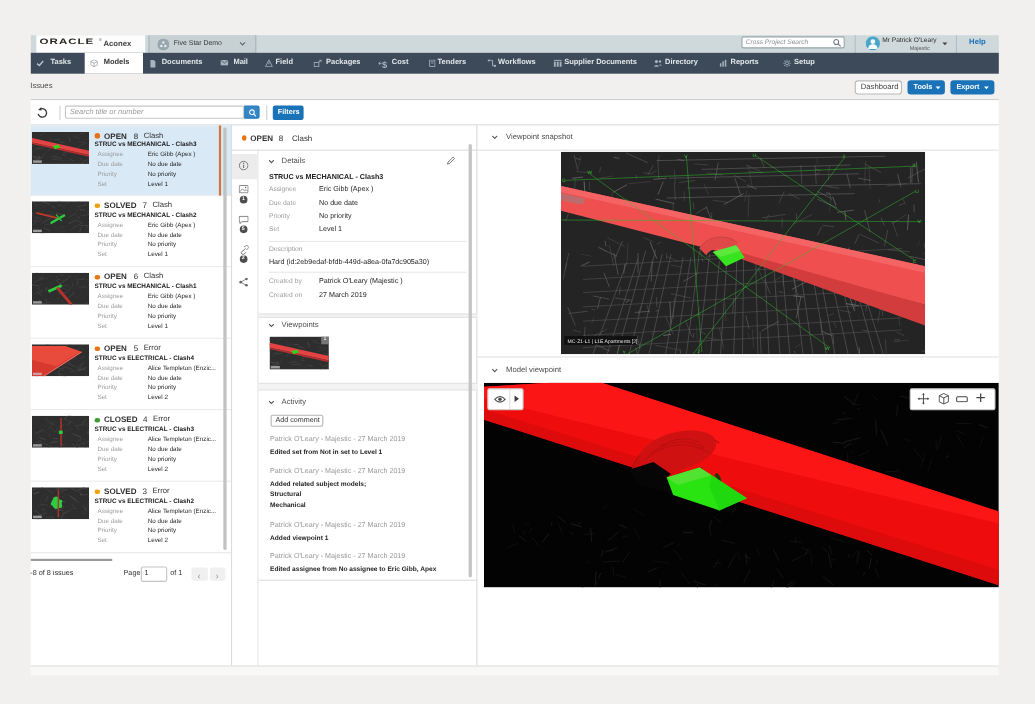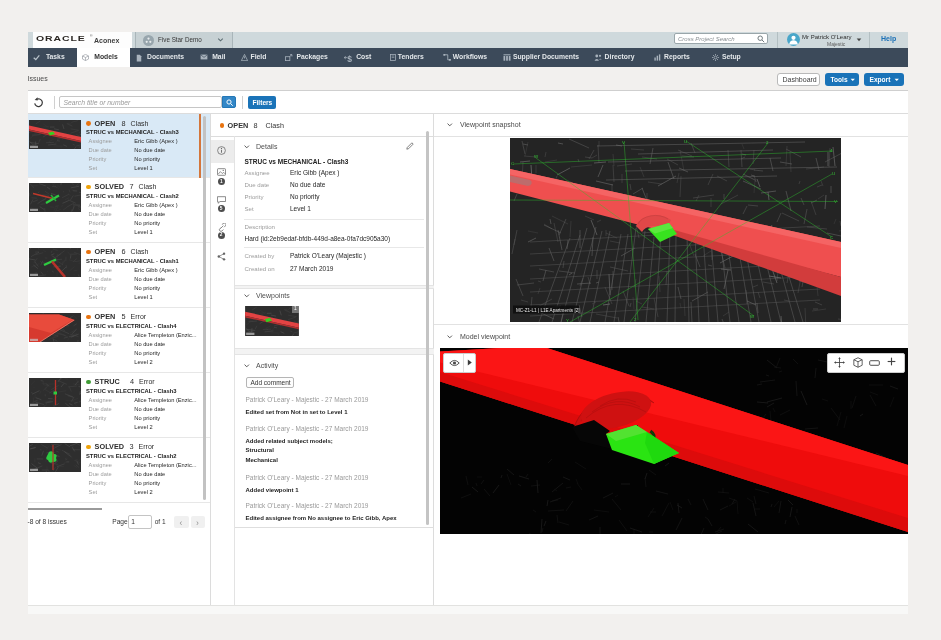--- a/index.html
+++ b/index.html
@@ -545,21 +545,21 @@
         <line x1="16.5" y1="25.1" x2="24.2" y2="23.2" stroke="#474747" stroke-width="0.5"></line>
         <line x1="16.3" y1="24.3" x2="22.3" y2="22.9" stroke="#424242" stroke-width="0.5"></line>
         <line x1="19.1" y1="20.5" x2="23.7" y2="20.8" stroke="#555" stroke-width="0.5"></line>
         <line x1="28.3" y1="10.3" x2="20.3" y2="15.0" stroke="#474747" stroke-width="0.5"></line>
         <line x1="14.5" y1="6.9" x2="14.3" y2="3.0" stroke="#3a3a3a" stroke-width="0.5"></line>
         <line x1="26.5" y1="2" x2="26.5" y2="27" stroke="#b8322a" stroke-width="1.3"></line>
         <rect x="24.5" y="13.5" width="3.5" height="3" fill="#2ecc40"></rect>
         <rect x="1" y="25.8" width="8" height="2.2" fill="#c8c8c8" opacity="0.7"></rect>
       </svg></div>
 <div style="position:absolute;left:58.3px;top:7px;width:4.8px;height:4.8px;background:#3f9c35;border-radius:50%;"></div>
-<span style="position:absolute;left:66.6px;top:5.8px;font-size:7.3px;font-weight:bold;color:#2e2e2e;line-height:1;">STRUC</span>
+<span style="position:absolute;left:66.6px;top:5.8px;font-size:7.3px;font-weight:bold;color:#2e2e2e;line-height:1;">CLOSED</span>
 <span style="position:absolute;left:102.1px;top:5.8px;font-size:7.3px;color:#2e2e2e;line-height:1;">4</span>
 <span style="position:absolute;left:111.1px;top:5.8px;font-size:7px;color:#2e2e2e;line-height:1;">Error</span>
 <span style="position:absolute;left:58px;top:16.2px;font-size:5.8px;font-weight:bold;color:#222;line-height:1;white-space:nowrap;">STRUC vs ELECTRICAL - Clash3</span>
 <span style="position:absolute;left:60.6px;top:25.3px;font-size:5.7px;color:#9c9c9c;line-height:1;">Assignee</span>
 <span style="position:absolute;left:106.3px;top:25.3px;font-size:5.7px;color:#262626;line-height:1;white-space:nowrap;">Alice Templeton (Enzic...</span>
 <span style="position:absolute;left:60.6px;top:34.3px;font-size:5.7px;color:#9c9c9c;line-height:1;">Due date</span>
 <span style="position:absolute;left:106.3px;top:34.3px;font-size:5.7px;color:#262626;line-height:1;white-space:nowrap;">No due date</span>
 <span style="position:absolute;left:60.6px;top:43.3px;font-size:5.7px;color:#9c9c9c;line-height:1;">Priority</span>
 <span style="position:absolute;left:106.3px;top:43.3px;font-size:5.7px;color:#262626;line-height:1;white-space:nowrap;">No priority</span>
 <span style="position:absolute;left:60.6px;top:52.3px;font-size:5.7px;color:#9c9c9c;line-height:1;">Set</span>

